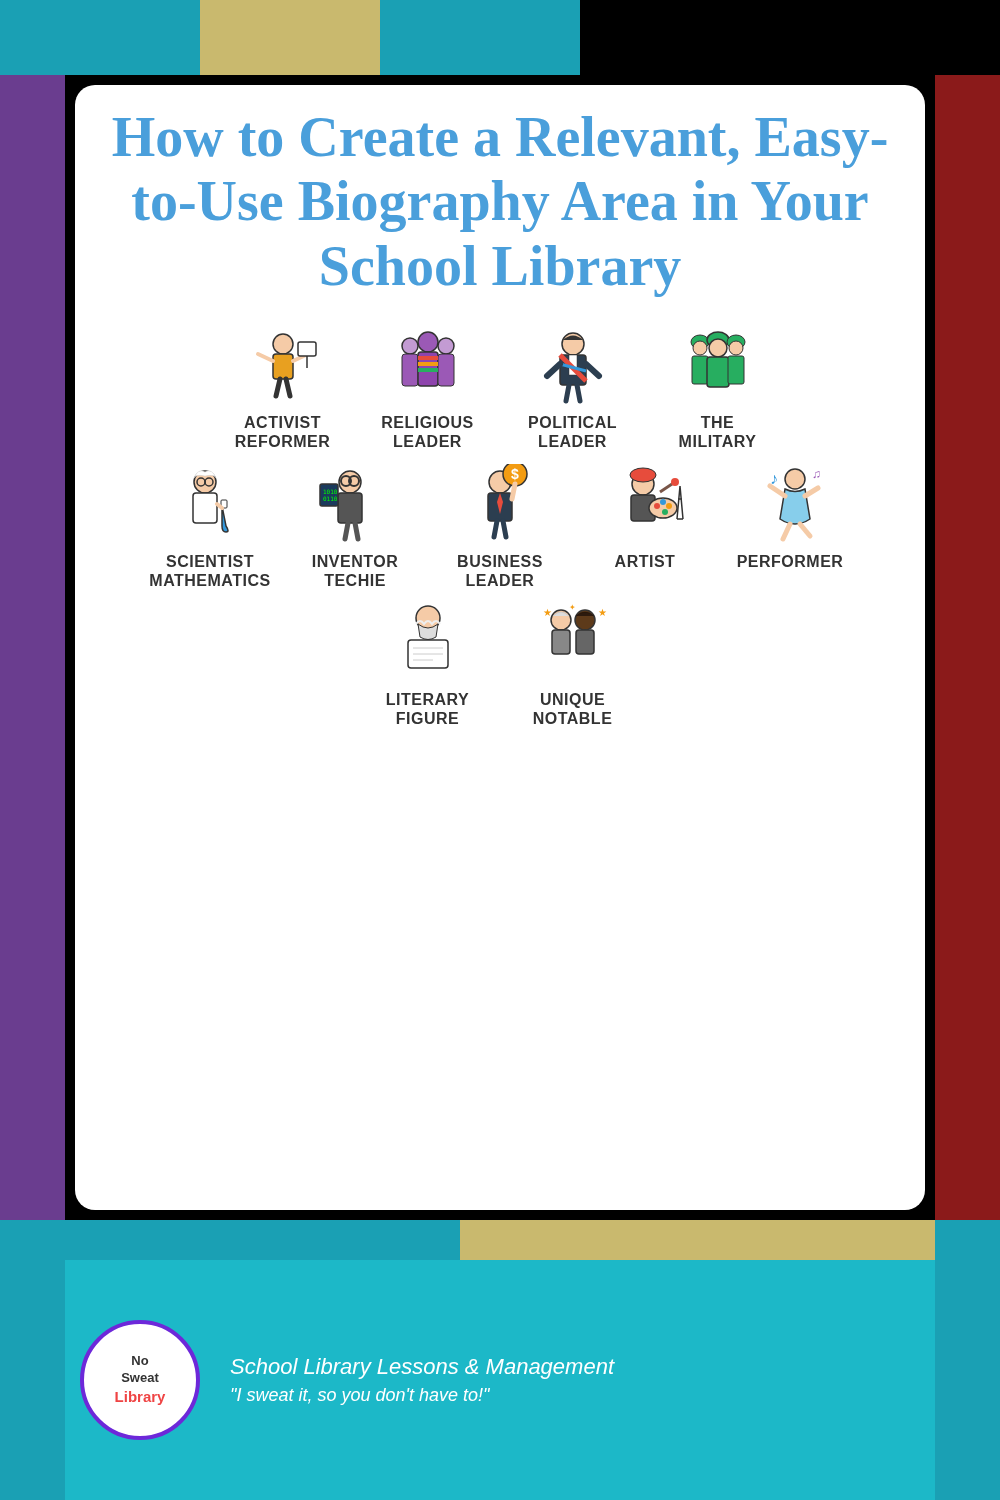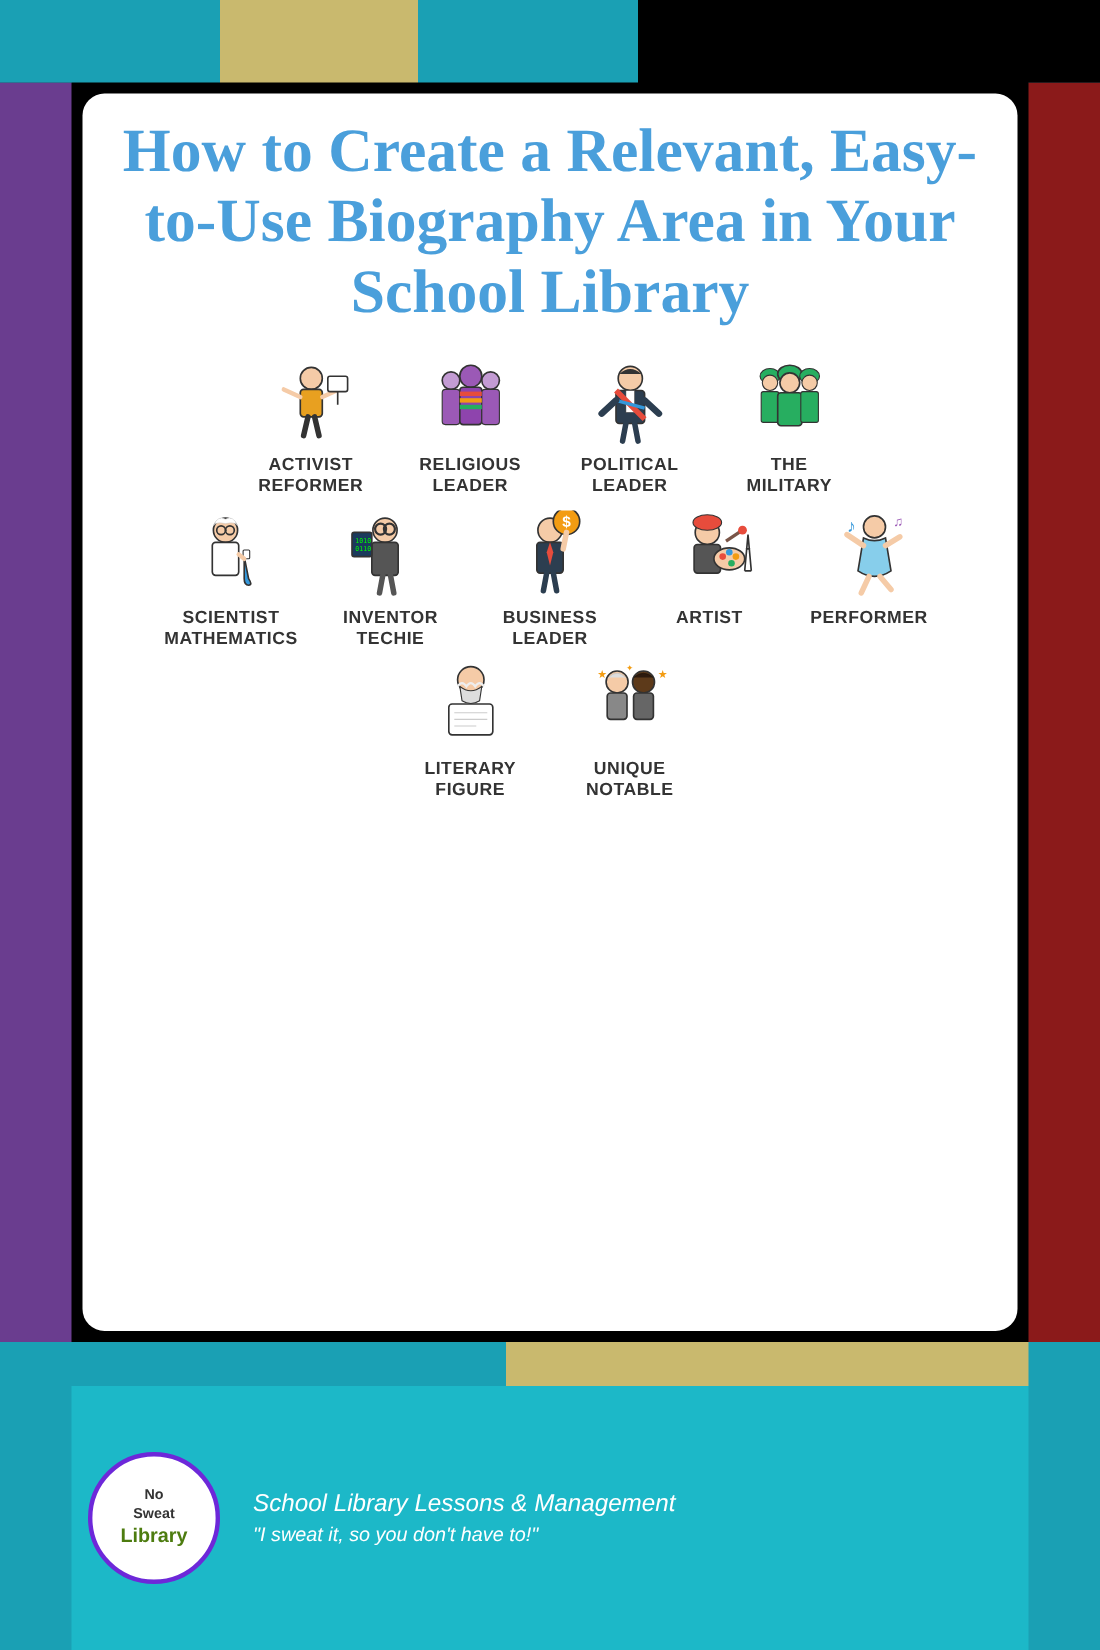--- a/index.html
+++ b/index.html
@@ -95,22 +95,22 @@
       align-items: center;
       justify-content: center;
       flex-shrink: 0;
       font-size: 13px;
       font-weight: bold;
       color: #333;
       text-align: center;
       line-height: 1.3;
     }
     .logo-bottom-arc {
-      color: #4d7c0f;
-      font-size: 18px;
+      color: #ef4444;
+      font-size: 15px;
     }
 
     .tagline-area {
       color: white;
     }
     .tagline-title {
       font-size: 22px;
       font-style: italic;
       font-weight: 500;
       margin-bottom: 5px;

